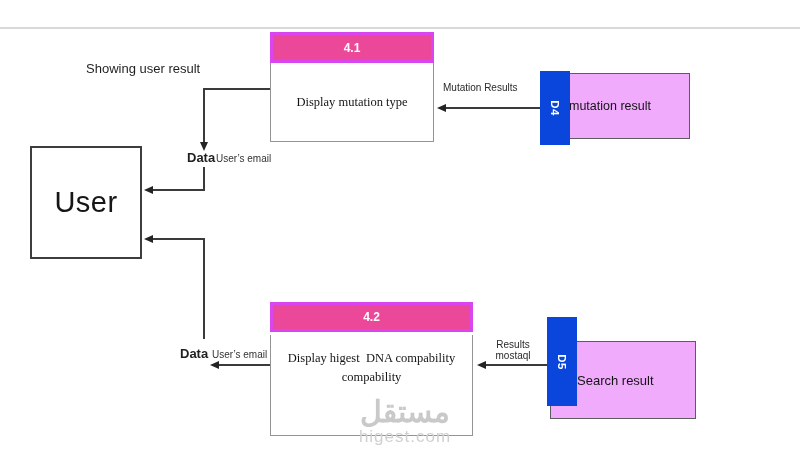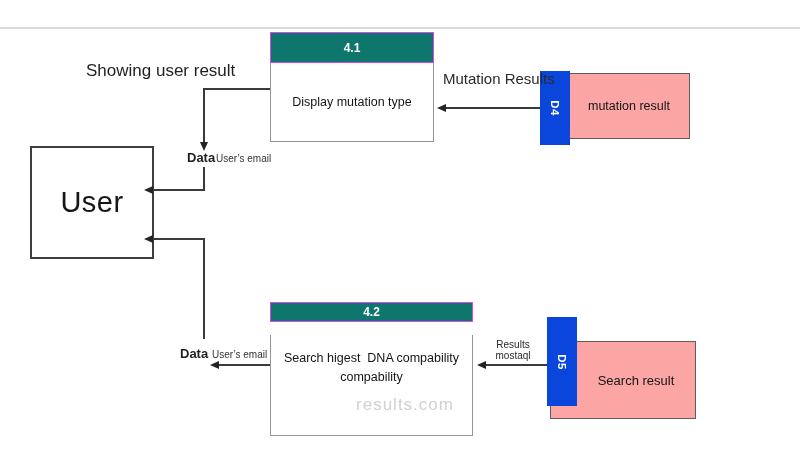--- a/index.html
+++ b/index.html
@@ -5,55 +5,55 @@
   * { margin:0; padding:0; box-sizing:border-box; }
   html,body { background:#ffffff; }
   .canvas {
     position:relative; width:800px; height:460px; background:#ffffff;
     font-family:"Liberation Sans", sans-serif; color:#1b1b1b; overflow:hidden;
   }
   .divider { position:absolute; left:0; top:27px; width:800px; height:2px; background:#d9d9d9; }
 
   
   .entity {
-    position:absolute; left:30px; top:146px; width:124px; height:113px;
+    position:absolute; left:30px; top:146px; width:112px; height:113px;
     border:2px solid #3d3d3d; background:#ffffff;
     display:flex; align-items:center; justify-content:center;
   }
   .entity-label { font-size:29px; color:#161616; letter-spacing:0.5px; }
 
   
   .process { position:absolute; background:#ffffff; }
   .p41 { left:270px; top:32px; width:164px; height:110px; }
   .p42 { left:270px; top:302px; width:203px; height:134px; }
   .p-header {
     position:absolute; left:0; top:0; right:0;
-    background:#0f766e; border:1px solid #d946ef;
+    background:#ec4899; border:3px solid #d946ef;
     display:flex; align-items:center; justify-content:center;
     color:#ffffff; font-weight:bold; font-size:12px;
   }
   .p41 .p-header { height:31px; }
-  .p42 .p-header { height:20px; }
+  .p42 .p-header { height:30px; }
   .p-body {
     position:absolute; left:0; right:0; bottom:0; background:#ffffff;
     border:1px solid #949494; border-top:none;
     display:flex; flex-direction:column; align-items:center; justify-content:center;
-    font-size:12.5px; color:#141414; text-align:center;
+    font-size:12.5px; color:#141414; text-align:center;font-family:Liberation Serif, serif;
   }
   .p41 .p-body { top:31px; }
   .p42 .p-body { top:33px; justify-content:flex-start; padding-top:14px; line-height:19px; }
   .pre { white-space:pre; }
 
   
   .store { position:absolute; }
   .store-d4 { left:540px; top:71px; width:152px; height:74px; }
   .store-d5 { left:547px; top:317px; width:150px; height:89px; }
   .store-box {
-    position:absolute; background:#fca5a5; border:1px solid #5d5d5d;
-    display:flex; align-items:center; justify-content:center;
+    position:absolute; background:#f0abfc; border:1px solid #5d5d5d;
+    display:flex; align-items:center; 
     font-size:12.5px; color:#141414;
   }
   .store-d4 .store-box { left:0; top:2px; width:150px; height:66px; padding-left:28px; }
   .store-d5 .store-box { left:3px; top:24px; width:146px; height:78px; padding-left:26px; font-size:13px; }
   .store-tab {
     position:absolute; left:0; top:0; width:30px; background:#0a46dc;
     display:flex; align-items:center; justify-content:center;
   }
   .store-d4 .store-tab { height:74px; }
   .store-d5 .store-tab { height:89px; }
@@ -68,22 +68,22 @@
     border-right:9px solid #242424;
   }
   .arrow-down {
     position:absolute; width:0; height:0;
     border-left:4px solid transparent; border-right:4px solid transparent;
     border-top:9px solid #242424;
   }
 
   
   .flow-label { position:absolute; color:#1f1f1f; }
-  .lbl-showing { left:86px; top:61px; font-size:17px; }
-  .lbl-mutation-results { left:443px; top:70px; font-size:15px; color:#2a2a2a;text-align:center; }
+  .lbl-showing { left:86px; top:61px; font-size:13px; }
+  .lbl-mutation-results { left:443px; top:82px; font-size:10px; color:#2a2a2a;text-align:center; }
   .lbl-matching { left:486px; top:339px; width:54px; text-align:center; font-size:10px; line-height:11px; color:#2a2a2a; }
   .lbl-data-top { left:187px; top:150px; font-size:13px; font-weight:700; }
   .lbl-email-top { left:216px; top:153px; font-size:10px; color:#333; }
   .lbl-data-bottom { left:180px; top:346px; font-size:13px; font-weight:700; }
   .lbl-email-bottom { left:212px; top:349px; font-size:10px; color:#333; }
 
   
   .watermark {
     position:absolute; left:310px; top:396px; width:190px; text-align:center;
     z-index:6; color:#c9c9c9; pointer-events:none;
@@ -109,21 +109,21 @@
     <div class="p-body">
       <span>Display mutation type</span>
     </div>
   </div>
 
   <div class="process p42">
     <div class="p-header">
       <span>4.2</span>
     </div>
     <div class="p-body">
-      <span class="pre">Search higest  DNA compability</span>
+      <span class="pre">Display higest  DNA compability</span>
       <span>compability</span>
     </div>
   </div>
 
   <div class="store store-d4">
     <div class="store-box">
       <span>mutation result</span>
     </div>
     <div class="store-tab">
       <span class="store-id">D4</span>
@@ -165,16 +165,17 @@
   <div class="flow-label lbl-matching">
     <div>Results</div>
     <div>mostaql</div>
   </div>
   <div class="flow-label lbl-data-top">Data</div>
   <div class="flow-label lbl-email-top">User’s email</div>
   <div class="flow-label lbl-data-bottom">Data</div>
   <div class="flow-label lbl-email-bottom">User’s email</div>
 
   <div class="watermark">
-    <div class="wm-domain">results.com</div>
+    <div class="wm-arabic">مستقل</div>
+    <div class="wm-domain">higest.com</div>
   </div>
 
 </div>
 
 </body></html>

